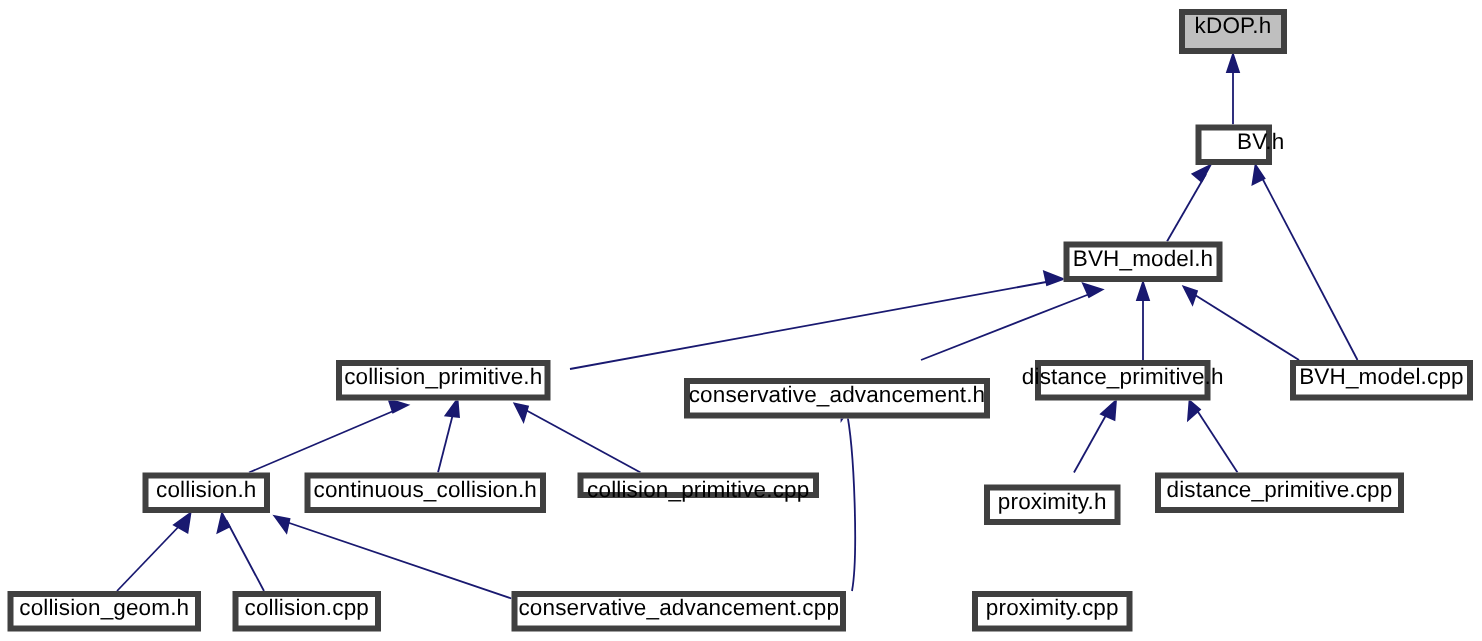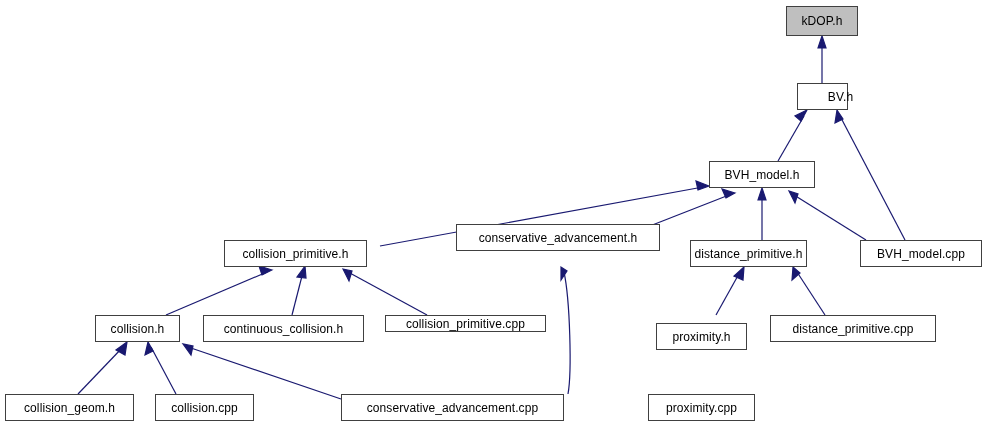--- a/index.html
+++ b/index.html
@@ -20,27 +20,26 @@
     position: absolute;
     left: 0;
     top: 0;
     width: 988px;
     height: 427px;
     pointer-events: none;
   }
   .node {
     position: absolute;
     box-sizing: border-box;
-    border: 1px solid #8b5cf6;
+    border: 4px solid #8b5cf6;
     background: #ffffff;
     color: #000000;
-    font-size: 12px;
+    font-size: 15px;
     line-height: 1;
     display: flex;
-    align-items: center;
     justify-content: center;
     white-space: nowrap;
     letter-spacing: 0.1px;
     z-index: 2;
   }
   .node.highlight {
     background: #bfbfbf;
   }
 </style>
 </head>
@@ -87,21 +86,21 @@
       </div>
       <div class="node" style="left: 797px; top: 83px; width: 51px; height: 27px; border-color: rgb(64, 64, 64); color: rgb(0, 0, 0); background: rgb(255, 255, 255); padding-left: 36px;">
         <span>BV.h</span>
       </div>
       <div class="node" style="left: 709px; top: 161px; width: 106px; height: 27px; border-color: rgb(64, 64, 64); color: rgb(0, 0, 0); background: rgb(255, 255, 255);">
         <span>BVH_model.h</span>
       </div>
       <div class="node" style="left: 224px; top: 240px; width: 143px; height: 27px; border-color: rgb(64, 64, 64); color: rgb(0, 0, 0); background: rgb(255, 255, 255);">
         <span>collision_primitive.h</span>
       </div>
-      <div class="node" style="left: 456px; top: 224px; width: 204px; height: 27px; border-color: rgb(64, 64, 64); color: rgb(0, 0, 0); background: rgb(255, 255, 255);">
+      <div class="node" style="left: 456px; top: 252px; width: 204px; height: 27px; border-color: rgb(64, 64, 64); color: rgb(0, 0, 0); background: rgb(255, 255, 255);">
         <span>conservative_advancement.h</span>
       </div>
       <div class="node" style="left: 690px; top: 240px; width: 117px; height: 27px; border-color: rgb(64, 64, 64); color: rgb(0, 0, 0); background: rgb(255, 255, 255);">
         <span>distance_primitive.h</span>
       </div>
       <div class="node" style="left: 860px; top: 240px; width: 122px; height: 27px; border-color: rgb(64, 64, 64); color: rgb(0, 0, 0); background: rgb(255, 255, 255);">
         <span>BVH_model.cpp</span>
       </div>
       <div class="node" style="left: 95px; top: 315px; width: 85px; height: 27px; border-color: rgb(64, 64, 64); color: rgb(0, 0, 0); background: rgb(255, 255, 255);">
         <span>collision.h</span>

